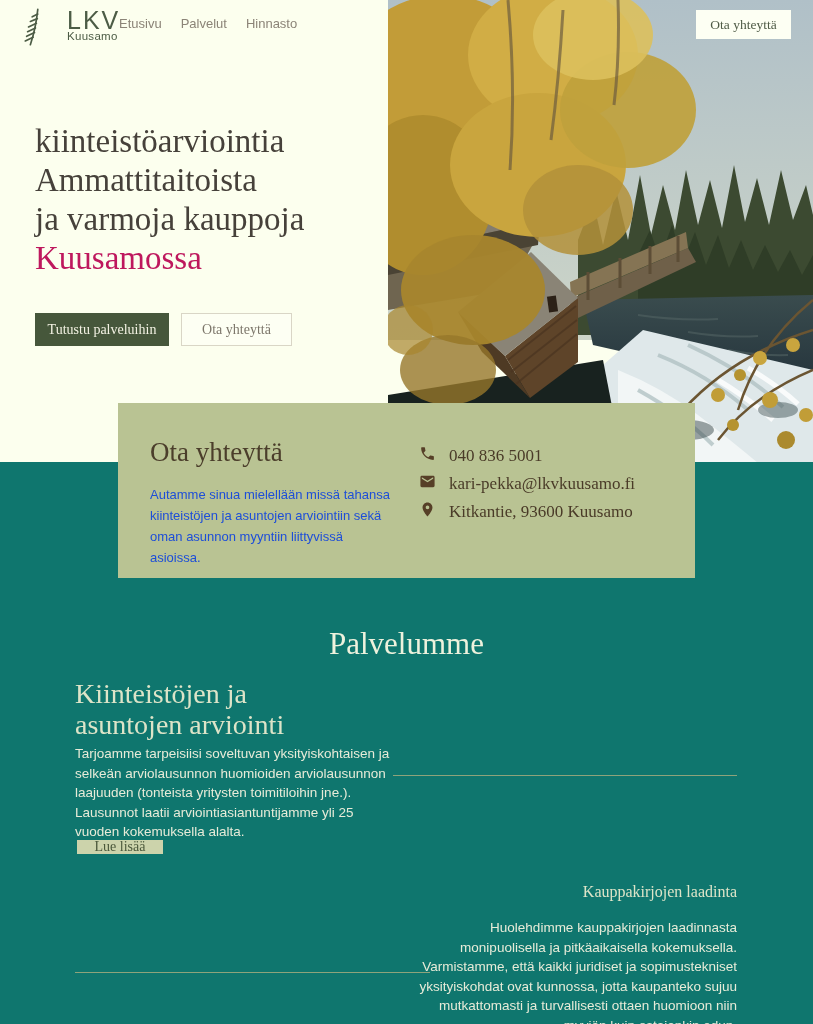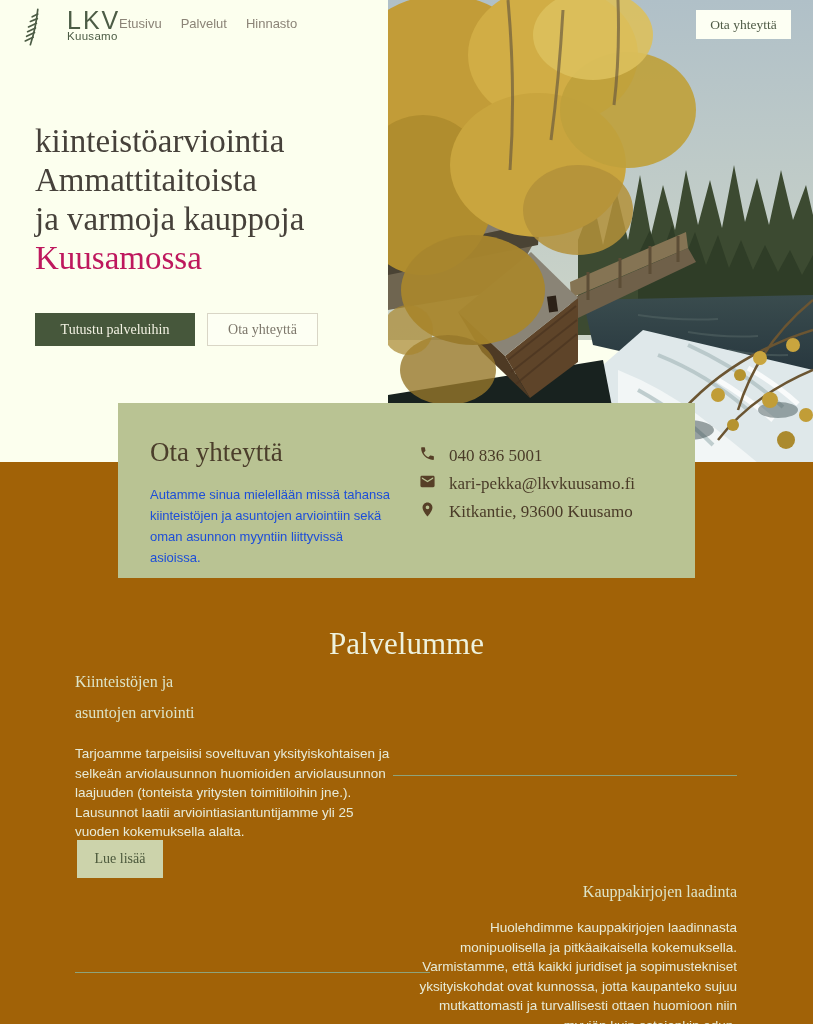--- a/index.html
+++ b/index.html
@@ -20,39 +20,39 @@
 
   .top-cta { position:absolute; left:696px; top:10px; width:95px; height:29px; background:#fdfff3; color:#4f5b46;
              font-family:"Liberation Serif", serif; font-size:13.5px; display:flex; align-items:center; justify-content:center; cursor:pointer; }
 
   .hero-title { position:absolute; left:35px; top:122px; font-family:"Liberation Serif", serif; font-weight:400;
                 font-size:33px; line-height:39px; color:#46413a; }
   .hero-title .accent { color:#be185d; }
 
   .hero-buttons { position:absolute; left:35px; top:313px; display:flex; gap:12px; }
   .btn { font-family:"Liberation Serif", serif; font-size:14px; display:flex; align-items:center; justify-content:center; cursor:pointer; }
-  .btn-primary { width:160px; height:33px; background:#46573b; color:#f3f2e3; }
+  .btn-primary { width:134px; height:33px; background:#46573b; color:#f3f2e3; }
   .btn-secondary { width:111px; height:33px; background:#fdfff3; border:1px solid #d9d6c6; color:#7c766a; }
 
   
   .contact-card { position:absolute; left:118px; top:403px; width:577px; height:175px; background:#b9c393; }
   .card-title { position:absolute; left:32px; top:34px; font-family:"Liberation Serif", serif; font-size:27px; color:#4b3e2b; }
   .card-desc { position:absolute; left:32px; top:81px; width:242px; font-size:13px; line-height:21px; color:#1d4ed8; }
   .card-contacts { position:absolute; left:301px; top:42px; display:flex; flex-direction:column; gap:6px; }
   .contact-item { display:flex; align-items:center; gap:13px; color:#4a3b28; font-family:"Liberation Serif", serif; font-size:17px; cursor:pointer; }
   .contact-item svg { flex:0 0 auto; fill:#563f27; }
 
   
-  .services { position:absolute; top:462px; left:0; width:813px; height:562px; background:#a16207; }
+  .services { position:absolute; top:462px; left:0; width:813px; height:562px; background:#0f766e; }
   .services-title { position:absolute; top:164px; left:0; width:100%; text-align:center;
                     font-family:"Liberation Serif", serif; font-size:31px; color:#eef2dd; }
-  .svc-left-title { position:absolute; left:75px; top:204px; width:270px; font-family:"Liberation Serif", serif;
-                    font-size:16px; line-height:31px; color:#dde4c8; }
+  .svc-left-title { position:absolute; left:75px; top:216px; width:270px; font-family:"Liberation Serif", serif;
+                    font-size:28px; line-height:31px; color:#dde4c8; }
   .svc-left-desc { position:absolute; left:75px; top:282px; width:320px; font-size:13.5px; line-height:19.5px; color:#e7ebd8; }
-  .svc-left-btn { position:absolute; left:77px; top:378px; width:86px; height:38px; background:#ccd3ab; color:#4b583b;
+  .svc-left-btn { position:absolute; left:77px; top:378px; width:86px; height:14px; background:#ccd3ab; color:#4b583b;
                   font-family:"Liberation Serif", serif; font-size:14px; display:flex; align-items:center; justify-content:center; cursor:pointer; }
   .divider { position:absolute; height:1px; background:#8ea37b; }
   .divider-right { left:393px; top:313px; width:344px; }
   .divider-bottom { left:75px; top:510px; width:355px; }
   .svc-right-title { position:absolute; right:76px; top:421px; font-family:Liberation Serif, serif;
                      font-size:16px; color:#dde4c8; text-align:right; white-space:nowrap; }
   .svc-right-desc { position:absolute; right:76px; top:456px; width:334px; font-size:13.5px; line-height:19.5px;
                     text-align:right; color:#e7ebd8; }
 </style>
 </head>

